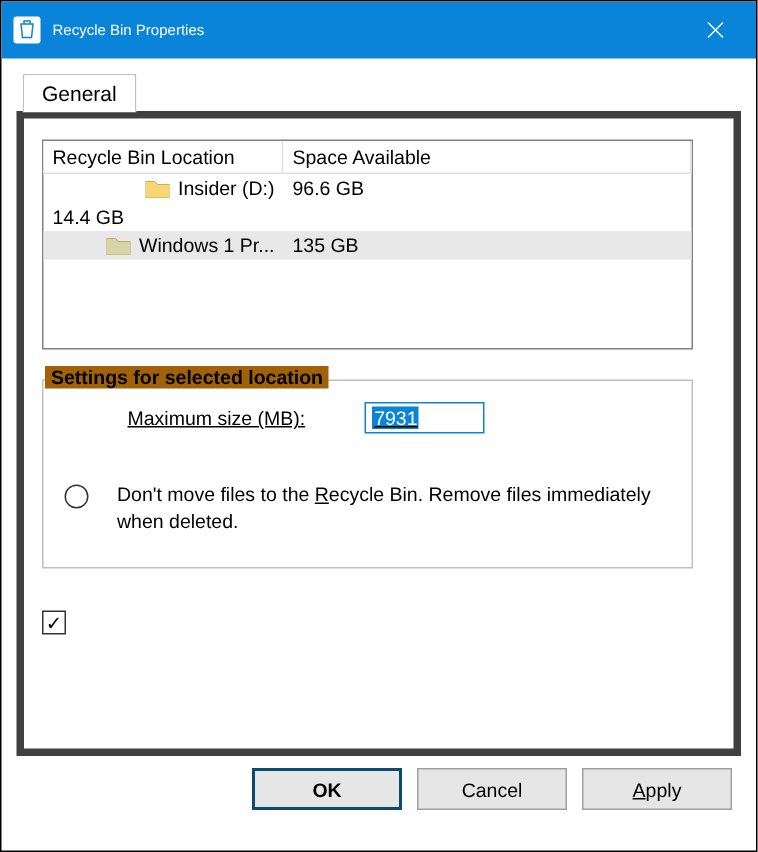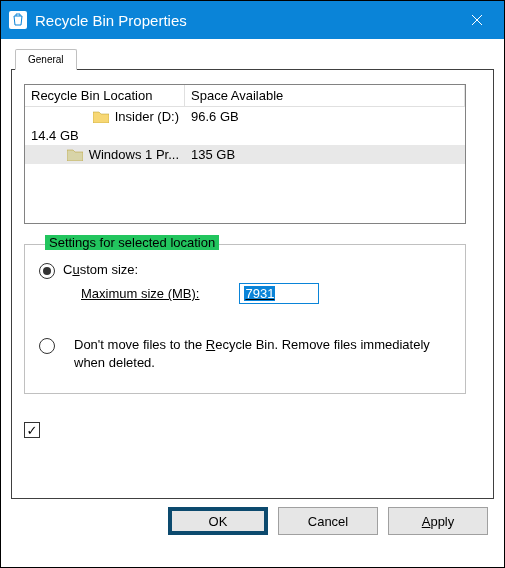--- a/index.html
+++ b/index.html
@@ -23,21 +23,21 @@
   }
   .titlebar .icon {
     width: 18px; height: 18px;
     background: #fff;
     border-radius: 2px;
     margin-right: 8px;
     position: relative;
     display:flex;align-items:center;justify-content:center;
   }
   .titlebar .title {
-    font-size: 15px;
+    font-size: 10px;
     flex: 1;
   }
   .close-btn {
     width: 46px; height: 38px;
     display: flex; align-items: center; justify-content: center;
     cursor: pointer;
   }
   .close-btn svg { stroke: #fff; stroke-width: 1; }
   .client {
     padding: 10px 10px 14px 10px;
@@ -50,24 +50,24 @@
     z-index: 2;
   }
   .tab {
     padding: 4px 12px;
     border: 1px solid #c0c0c0;
     border-bottom: 1px solid #fff;
     background: #fff;
     margin-bottom: -1px;
     border-top-left-radius: 2px;
     border-top-right-radius: 2px;
-    font-size: 10px;
+    font-size: 14px;
   }
   .tabpane {
-    border: 1px solid #404040;
+    border: 5px solid #404040;
     padding: 14px 27px 60px 12px;
     position: relative;
     min-height: 430px;
   }
   .listview {
     border: 1px solid #828282;
     height: 140px;
     background: #fff;
   }
   .lv-header {
@@ -95,24 +95,25 @@
     display:inline-block;
   }
   .group {
     border: 1px solid #c0c0c0;
     margin-top: 20px;
     padding: 12px 14px 18px 14px;
     position: relative;
   }
   .group-label {
     position: absolute;
-    top: -10px; left: 20px;
-    background: #22c55e;
+    top: -10px; left: 1px;
+    background: #a16207;
     padding: 0 4px;
     font-size: 13px;
+    font-weight: bold;
   }
   .radio-row {
     display: flex;
     align-items: flex-start;
     gap: 8px;
     margin: 4px 0;
   }
   .radio-outer {
     width: 16px; height: 16px; border: 1px solid #333; border-radius: 50%;
     display:flex;align-items:center;justify-content:center;flex:0 0 16px;
@@ -153,21 +154,22 @@
   .btn {
     width: 100px; height: 28px;
     border: 1px solid #a0a0a0;
     background: #e6e6e6;
     display:flex;align-items:center;justify-content:center;
     font-size: 13px;
     font-family: inherit;
     cursor: pointer;
   }
   .btn.default {
-    border: 4px solid #0c4a6e;
+    border: 2px solid #0c4a6e;
+    font-weight: bold;
   }
   .accel { text-decoration: underline; }
 </style>
 </head>
 <body>
 
 <div class="titlebar">
   <span class="icon">
     <svg width="14" height="14" viewBox="0 0 14 14">
         <path d="M3 3 L11 3 L10 12 L4 12 Z" fill="none" stroke="#0a84d8" stroke-width="1"></path>
@@ -215,26 +217,20 @@
               <span>Windows 1 Pr...</span>
             </div>
             <div class="spacecell">135 GB</div>
           </div>
         </div>
     </div>
 
     <div class="group">
       <div class="group-label">Settings for selected location</div>
 
-      <div class="radio-row">
-        <span class="radio-outer">
-            <span class="radio-dot"></span>
-          </span>
-        <span class="radio-label"><span>C</span><span class="accel">u</span><span>stom size:</span></span>
-      </div>
       <div class="size-sub">
         <span>Maximum size (MB):</span>
         <div class="textinput"><span class="sel">7931</span></div>
       </div>
 
       <div class="radio-row" style="margin-top:32px;gap:19px;">
         <span class="radio-outer"></span>
         <span class="radio-label"><span>Don't move files to the </span><span class="accel">R</span><span>ecycle Bin. Remove files immediately when deleted.</span></span>
       </div>
     </div>

